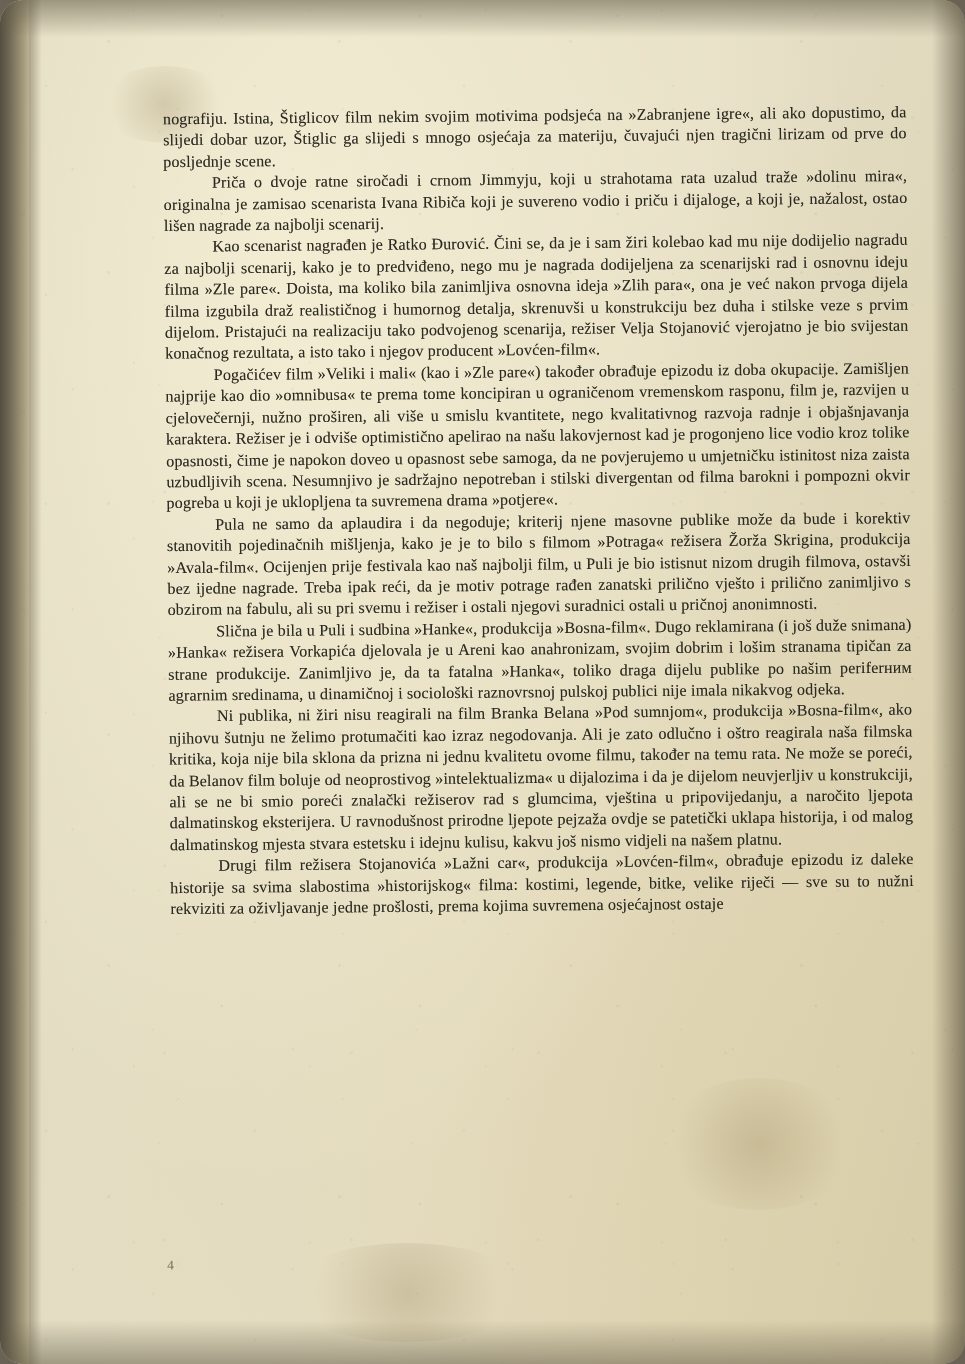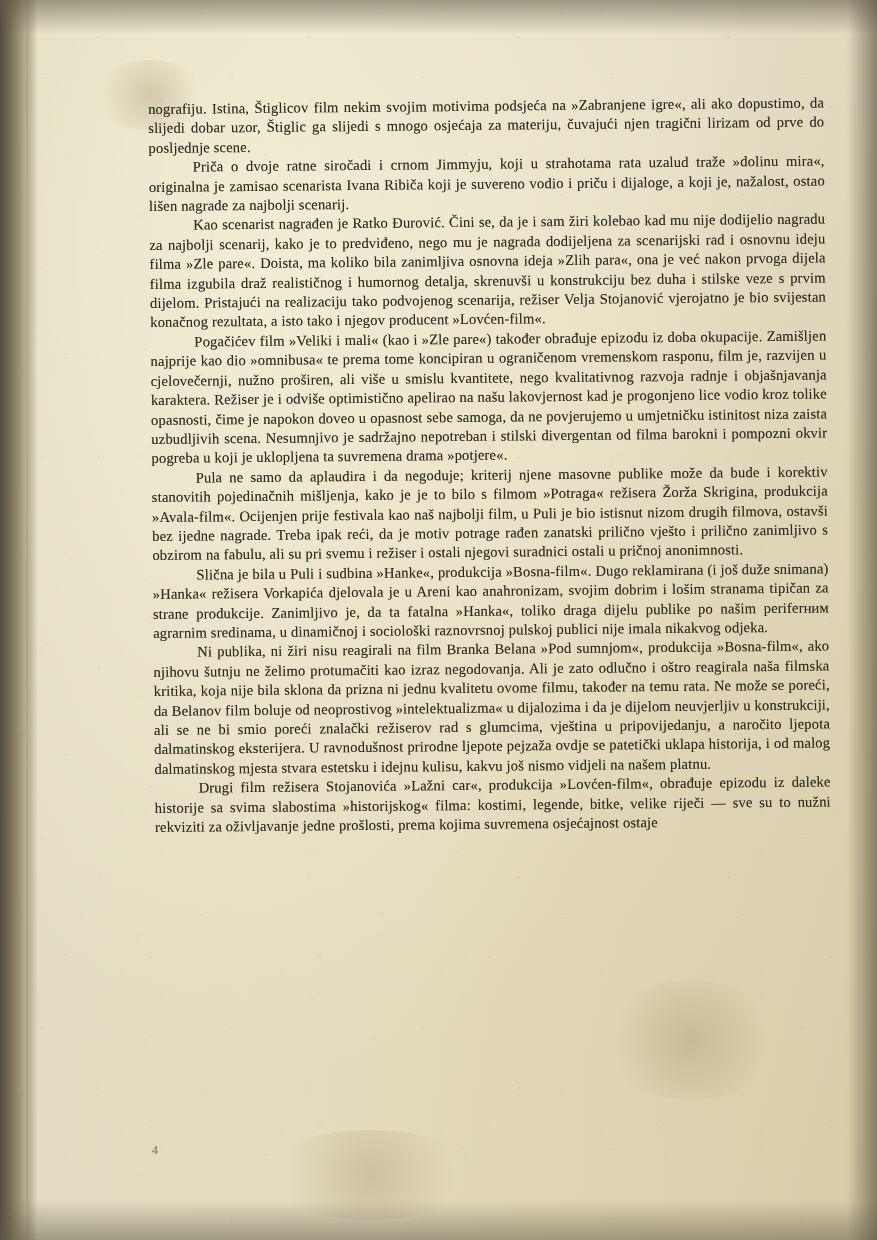--- a/index.html
+++ b/index.html
@@ -17,20 +17,21 @@
   
   .scan {
     position: relative;
     width: 877px;
     height: 1240px;
     background:
       radial-gradient(ellipse at 30% 20%, rgba(255,250,225,0.55), rgba(0,0,0,0) 60%),
       radial-gradient(ellipse at 80% 85%, rgba(220,205,160,0.45), rgba(0,0,0,0) 65%),
       linear-gradient(105deg, #ded7bc 0%, #e3dcc2 25%, #e6dfc6 55%, #ded6ba 80%, #d4cbab 100%);
     overflow: hidden;
+    border-radius: 21px;
   }
 
   
   .binding-left {
     position: absolute;
     left: 0; top: 0;
     width: 26px; height: 100%;
     background: linear-gradient(90deg, #4c4639 0%, #6c6450 35%, #938a6e 70%, #b6ad8c 100%);
     opacity: 0.95;
   }

